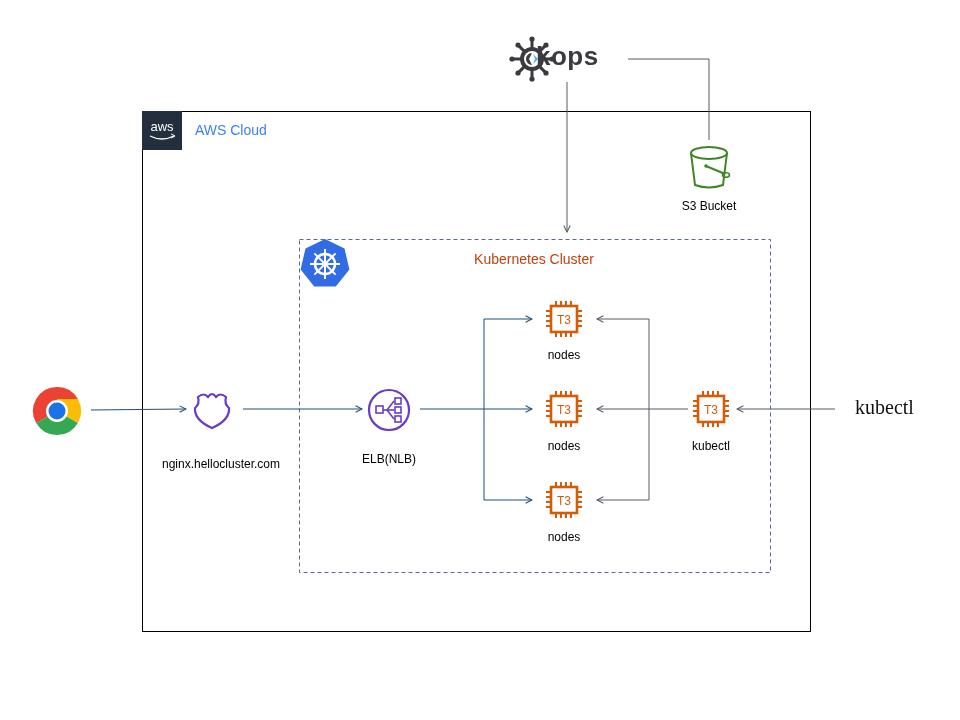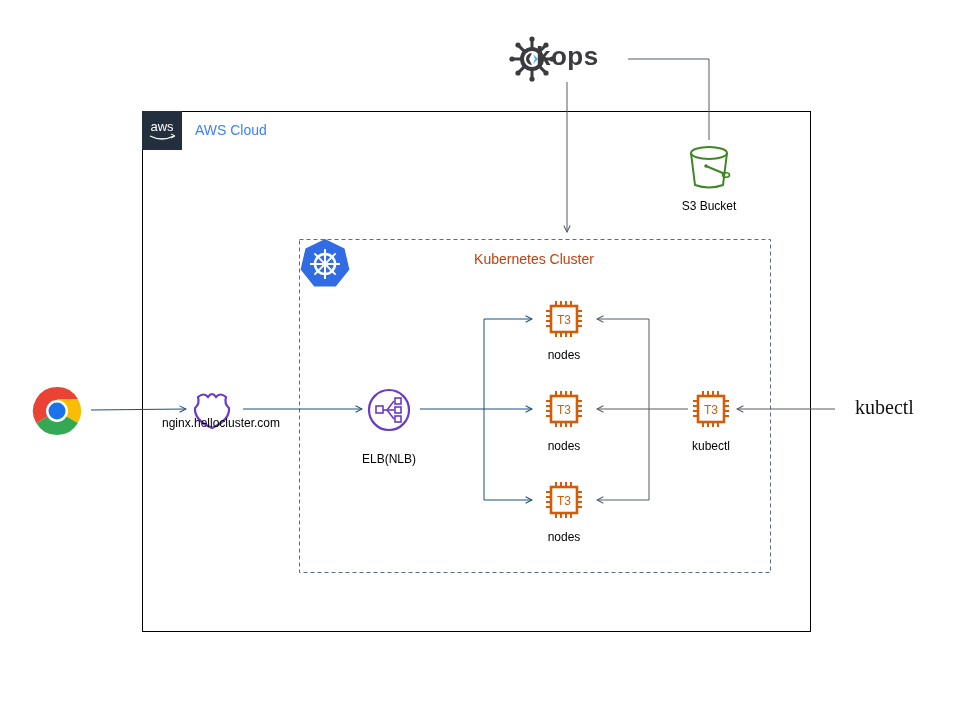--- a/index.html
+++ b/index.html
@@ -150,19 +150,19 @@
   <g transform="translate(711,409)">
     <use href="#chip"></use>
     <text x="0" y="5" text-anchor="middle" font-family="Liberation Sans, sans-serif" font-size="12" fill="#d45b07">T3</text>
   </g>
 </svg>
 
 <div class="lbl-kops">kops</div>
 <div class="lbl-aws">AWS Cloud</div>
 <div class="lbl" style="left:709px; top:199px;">S3 Bucket</div>
 <div class="lbl-k8s">Kubernetes Cluster</div>
-<div class="lbl" style="left:221px; top:416px;">nginx.hellocluster.com</div>
+<div class="lbl" style="left:221px; top:457px;">nginx.hellocluster.com</div>
 <div class="lbl" style="left:389px; top:452px;">ELB(NLB)</div>
 <div class="lbl" style="left:564px; top:348px;">nodes</div>
 <div class="lbl" style="left:564px; top:439px;">nodes</div>
 <div class="lbl" style="left:564px; top:530px;">nodes</div>
 <div class="lbl" style="left:711px; top:439px;">kubectl</div>
 <div class="lbl-kubectl">kubectl</div>
 
 </body></html>

